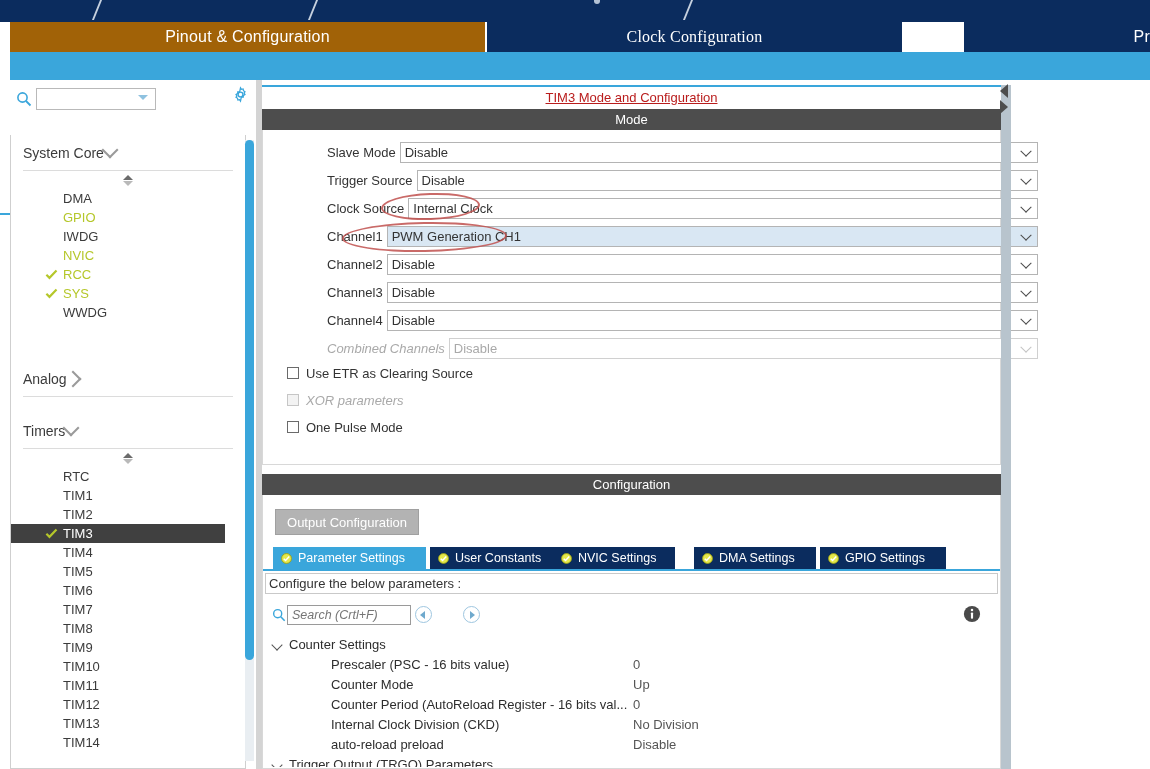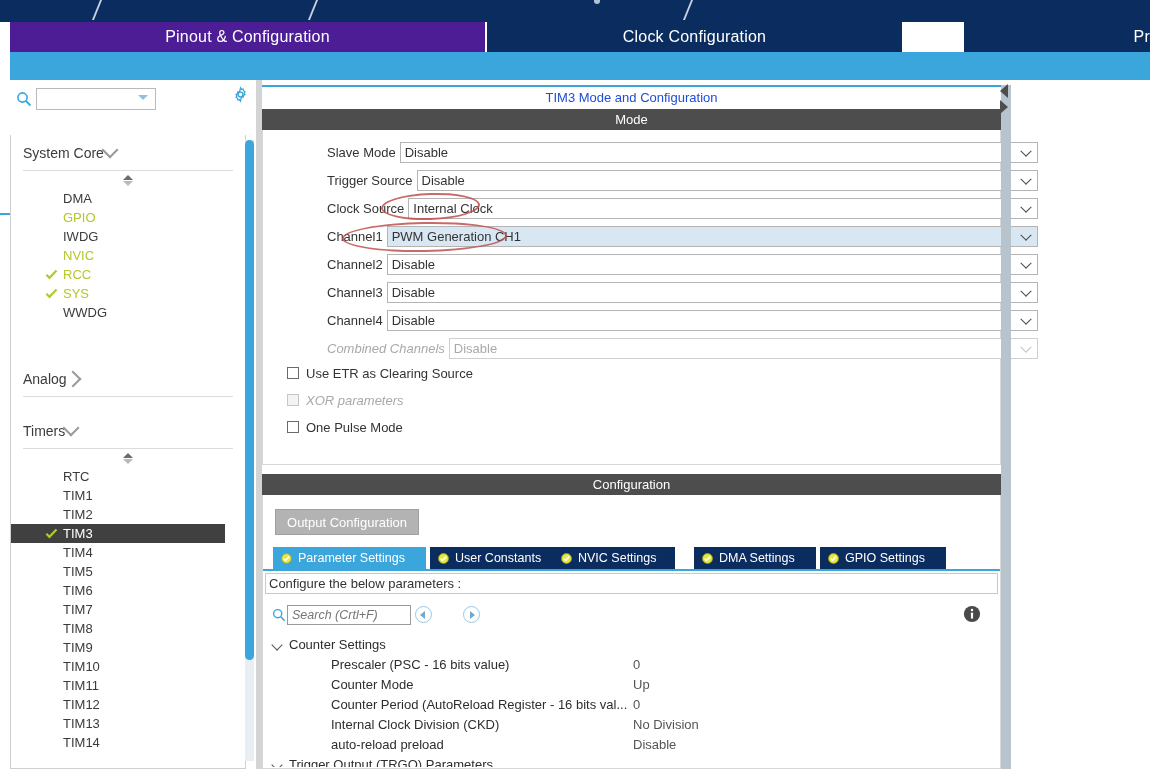--- a/index.html
+++ b/index.html
@@ -31,24 +31,24 @@
   
   #navbar{
     position:absolute; left:0; top:22px; width:1150px; height:58px;
   }
   .navtab{
     position:absolute; top:0; height:30px;
     display:flex; align-items:center; justify-content:center;
     color:#ffffff; font-size:16px; letter-spacing:.2px;
     cursor:default;
   }
-  .navtab.active{ background:#4c1d95; }
+  .navtab.active{ background:#a16207; }
   .navtab.inactive{ background:#0b2c5e; border-left:2px solid #ffffff; }
   #tab-pinout-config{ left:10px; width:475px; }
-  #tab-clock-config{ left:485px; width:417px; }
+  #tab-clock-config{ left:485px; width:417px;font-family:Liberation Serif, serif; }
   #tab-project-mgr{ left:962px; width:190px; }
 
   #navbar .lightband{
     position:absolute; left:10px; top:30px; width:1140px; height:28px;
     background:#3aa6db;
   }
   #subnav-additional{
     position:absolute; left:700px; top:57px; height:18px;
     color:#eaf6fd; font-size:13.5px;
   }
@@ -155,23 +155,24 @@
     background:#d4d4d4;
   }
 
   
   #mainpanel{
     position:absolute; left:262px; top:80px; width:888px; height:689px;
     background:#ffffff;
   }
   #main-title{
     position:absolute; left:0; top:5px; width:739px; height:22px;
-    background:#ffffff; color:#1d4ed8; font-size:13px;
+    background:#ffffff; color:#b91c1c; font-size:13px;
     display:flex; align-items:center; justify-content:center;
     border-top:2px solid #3aa6db;
+    text-decoration:underline;
   }
   .section-bar{
     position:absolute; left:0; width:739px; height:21px;
     background:#4d4d4d; color:#ffffff; font-size:13px;
     display:flex; align-items:center; justify-content:center;
   }
   #mode-bar{ top:29px; }
   #config-bar{ top:394px; }
 
   #mode-box{

